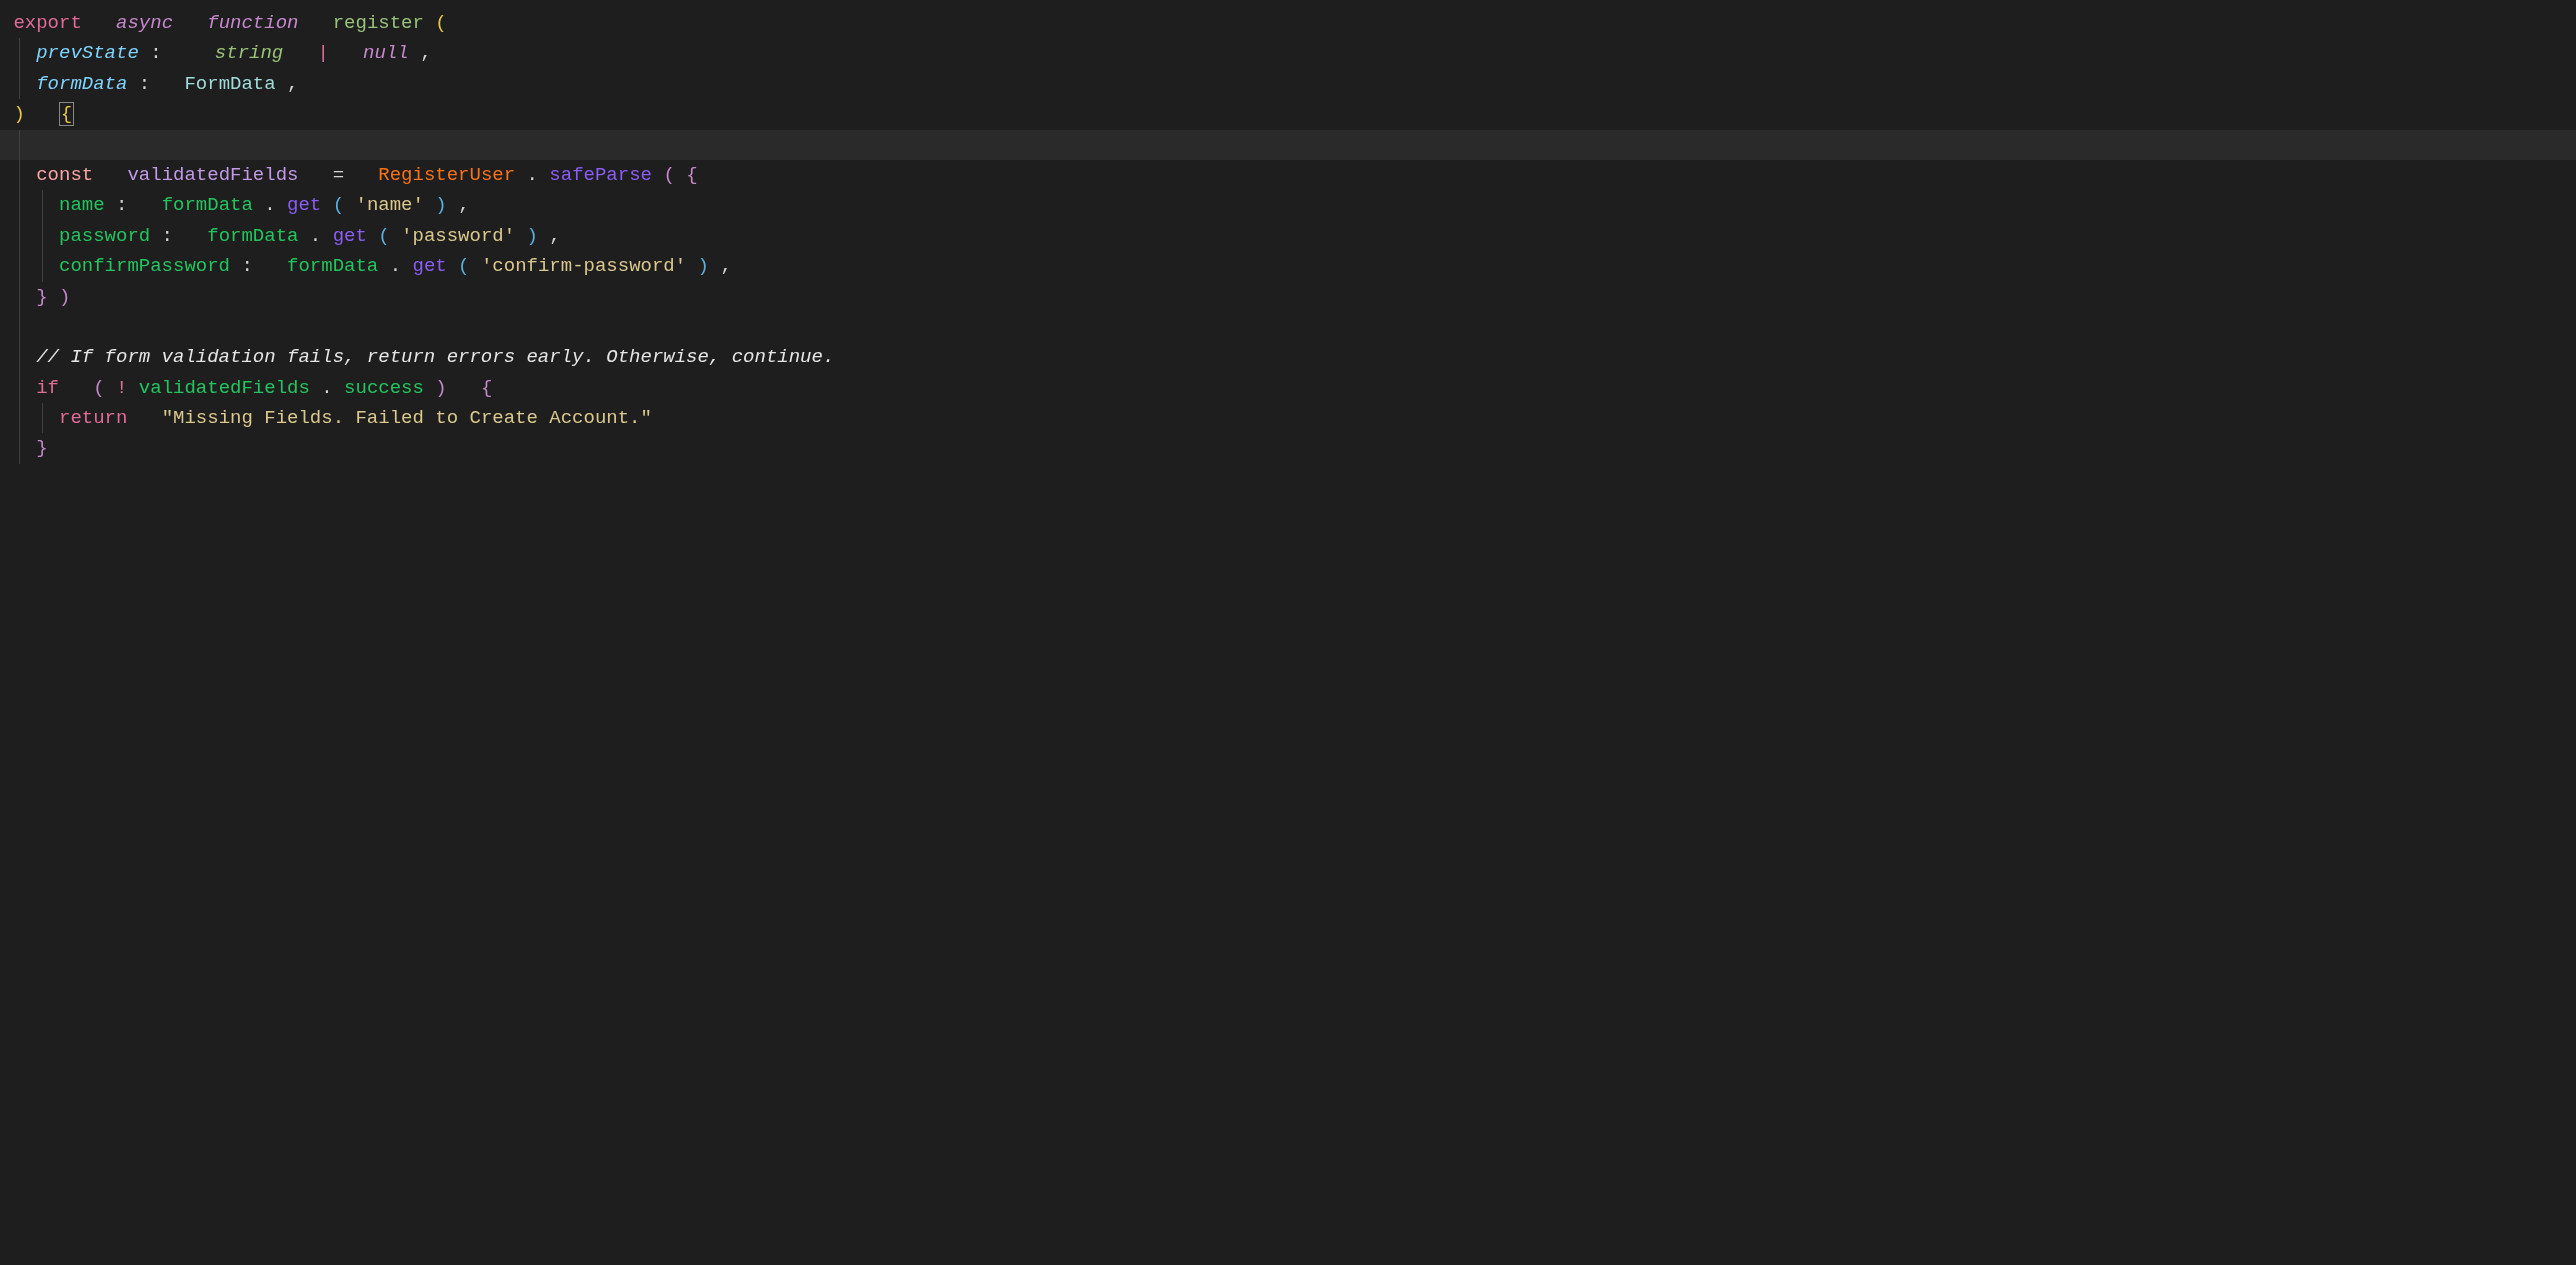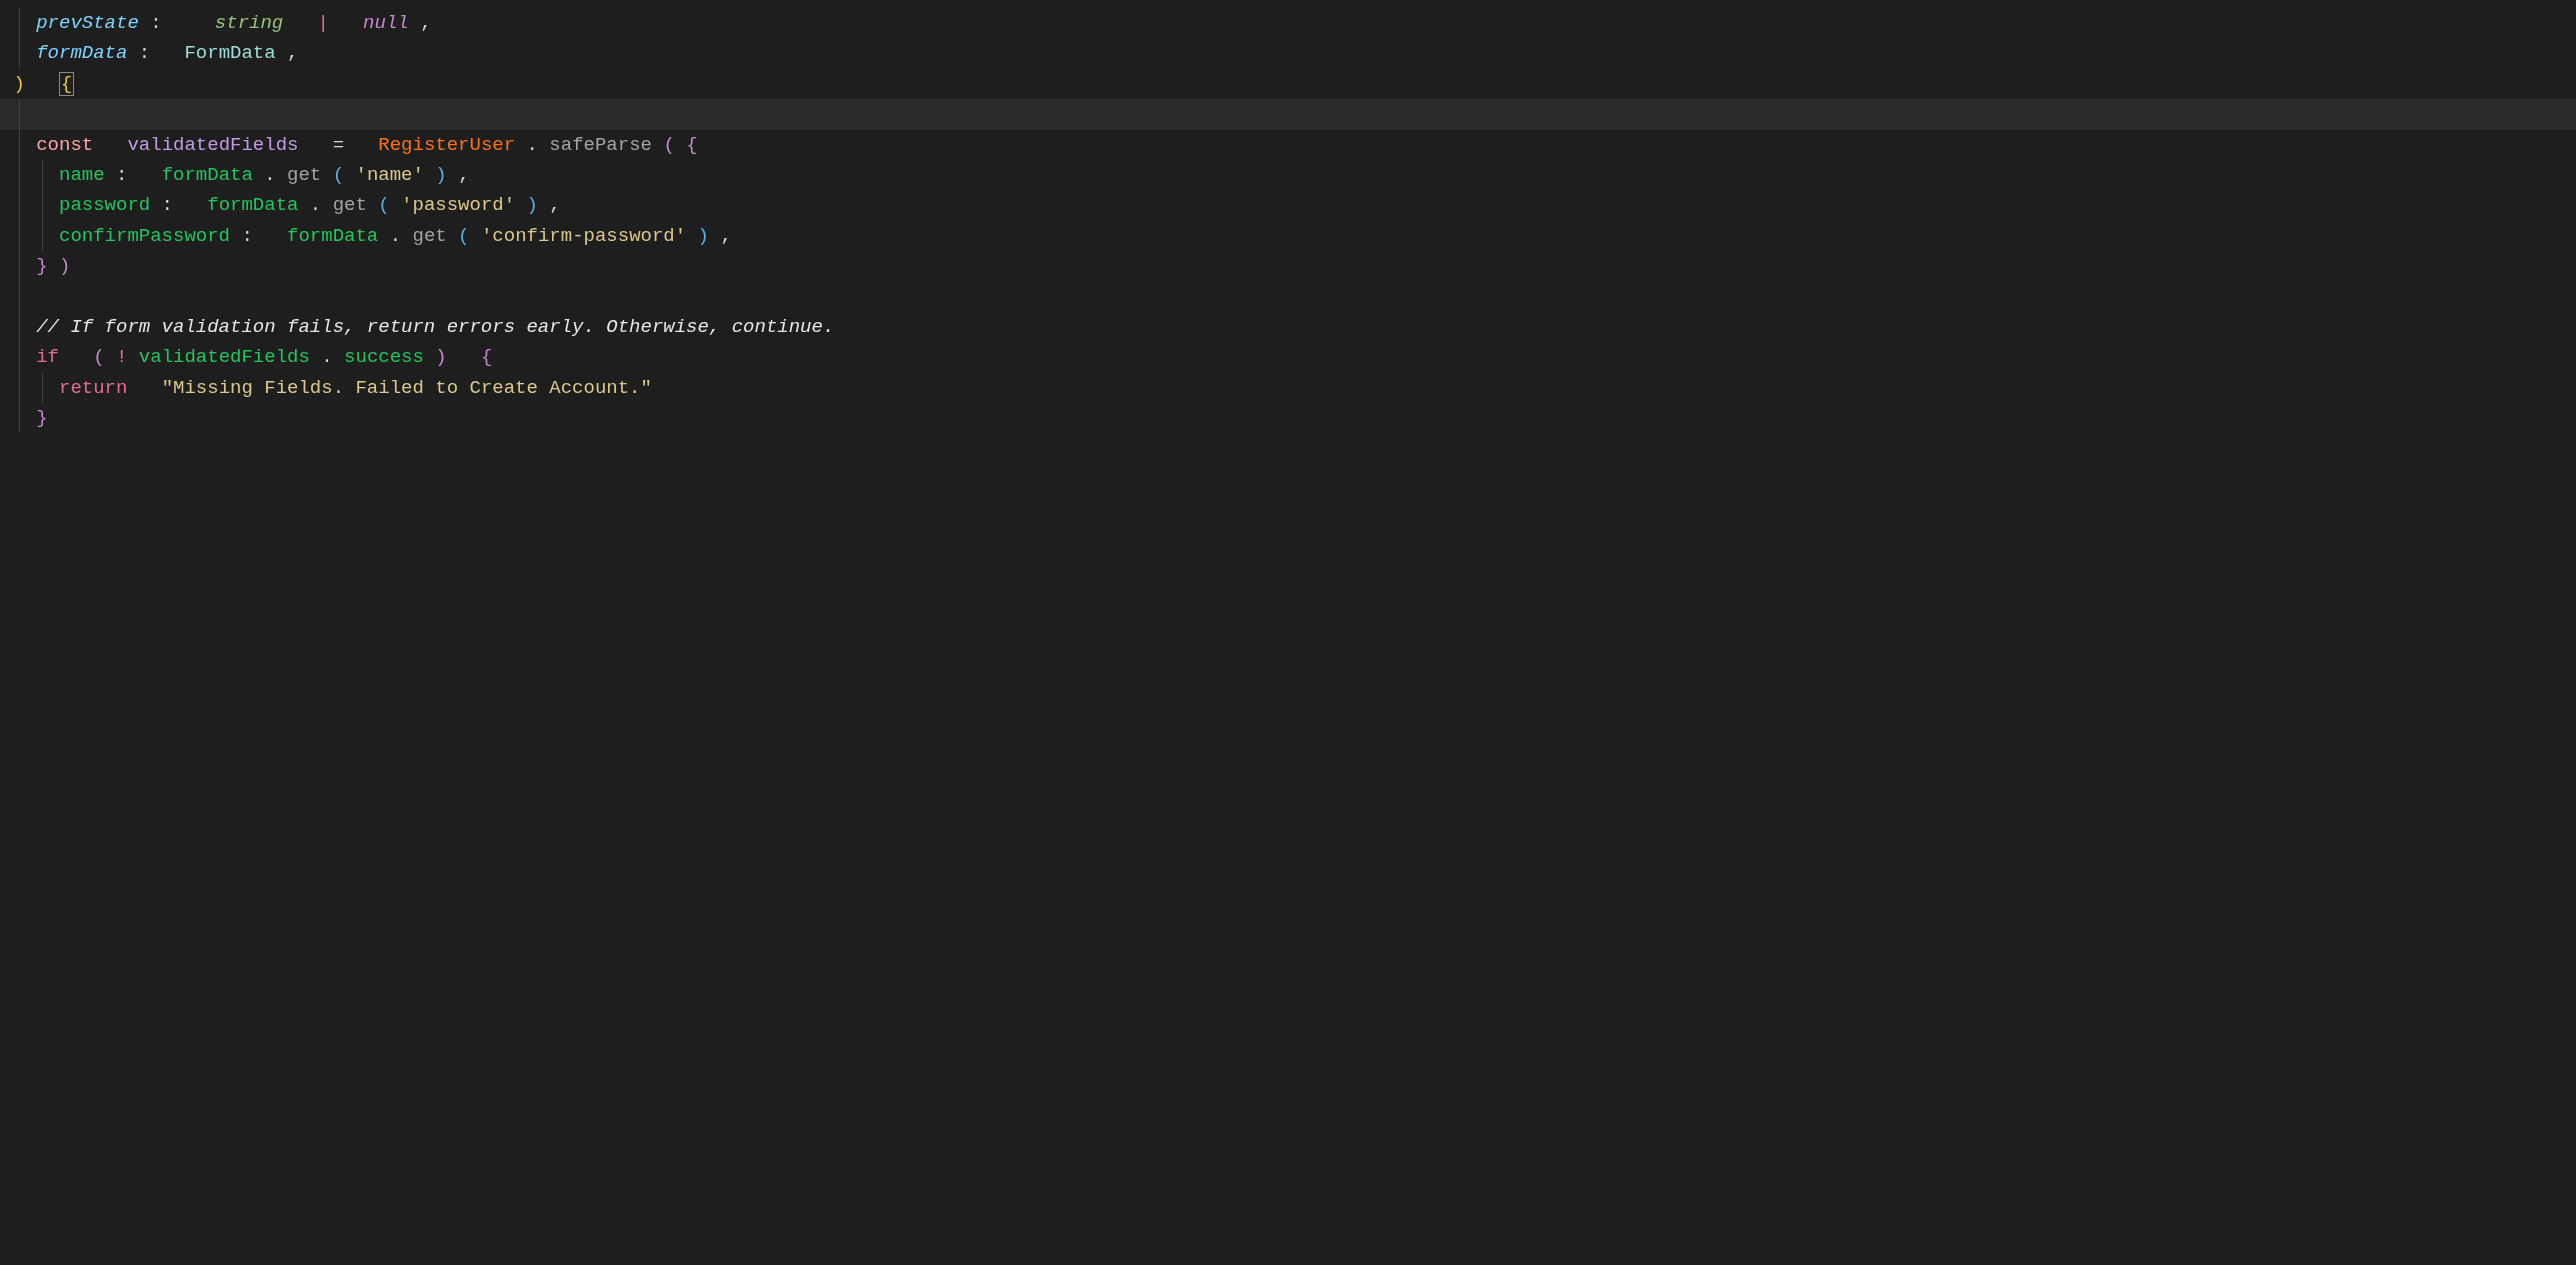--- a/index.html
+++ b/index.html
@@ -45,39 +45,49 @@
     .kw-const { color: #fca5a5; }
     .kw-if { color: #e06c97; }
     .kw-return { color: #e06c97; }
     .kw-null { color: #c688cc; font-style: italic; }
     .fn-name { color: #98c379; }
     .param { color: #7dd3fc; font-style: italic; }
     .type { color: #98c379; font-style: italic; margin-left: 19px; }
     .type-class { color: #9fdcda; }
     .var { color: #c199e5; }
     .class-name { color: #f97316; }
-    .method { color: #a3a3a3; text-align: right; }
+    .method { color: #8b5cf6; text-align: right; }
     .prop { color: #22c55e; }
     .string { color: #dbc88d; }
     .paren-1 { color: #e8c547; }
     .paren-2 { color: #c688cc; }
     .paren-3 { color: #5bb0e0; }
     .brace-1 { color: #e8c547; }
     .brace-2 { color: #c688cc; }
     .punct { color: #d4d4d4; }
     .op { color: #d4d4d4; }
     .comment { color: #e5e5e5; font-style: italic; }
     .pipe { color: #e06c97; }
     .bang { color: #e06c97; }
   </style>
 </head>
 <body>
 
 <div>
 
+  <div class="line">
+    <span class="kw-export">export</span>
+    <span>&nbsp;</span>
+    <span class="kw-async">async</span>
+    <span>&nbsp;</span>
+    <span class="kw-function">function</span>
+    <span>&nbsp;</span>
+    <span class="fn-name">register</span>
+    <span class="paren-1">(</span>
+  </div>
 
   <div class="line" style="padding-left: 2ch; position:relative;">
     <span class="indent-guide" style="left:0.5ch;"></span>
     <span class="param">prevState</span>
     <span class="punct">:</span>
     <span>&nbsp;</span>
     <span class="type">string</span>
     <span>&nbsp;</span>
     <span class="pipe">|</span>
     <span>&nbsp;</span>

